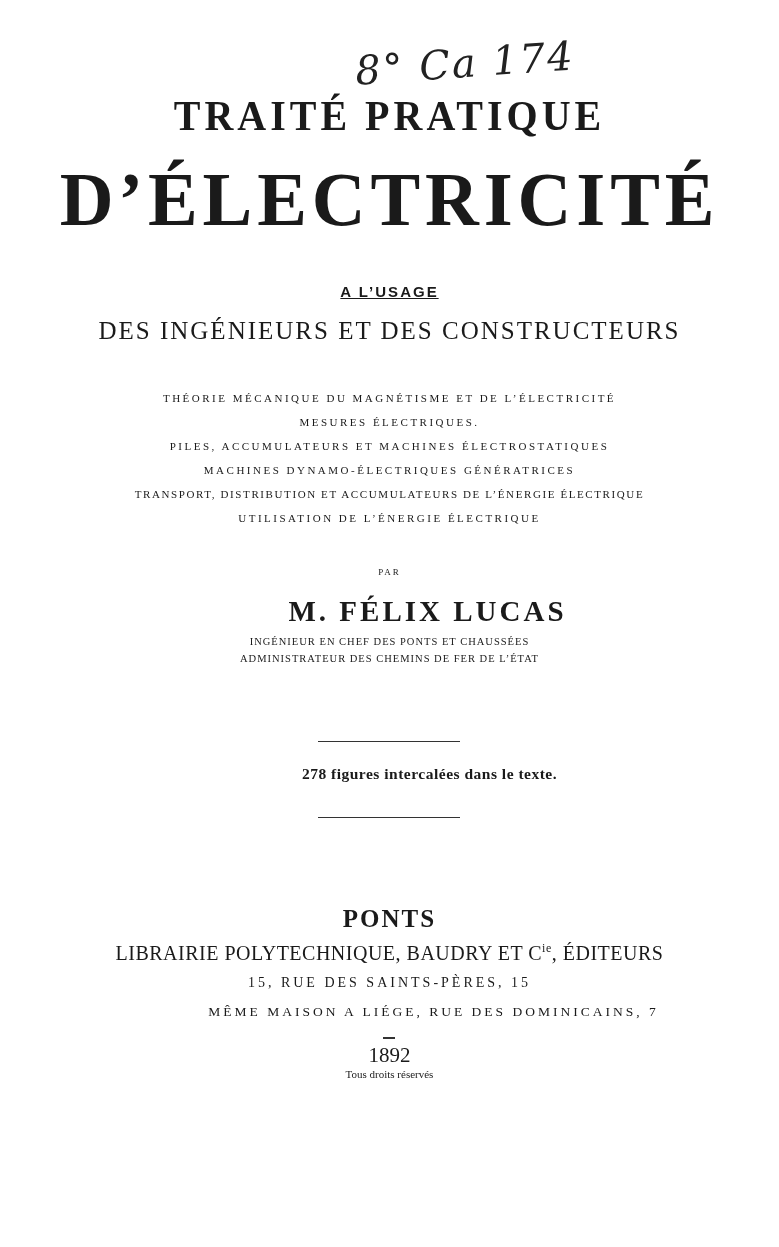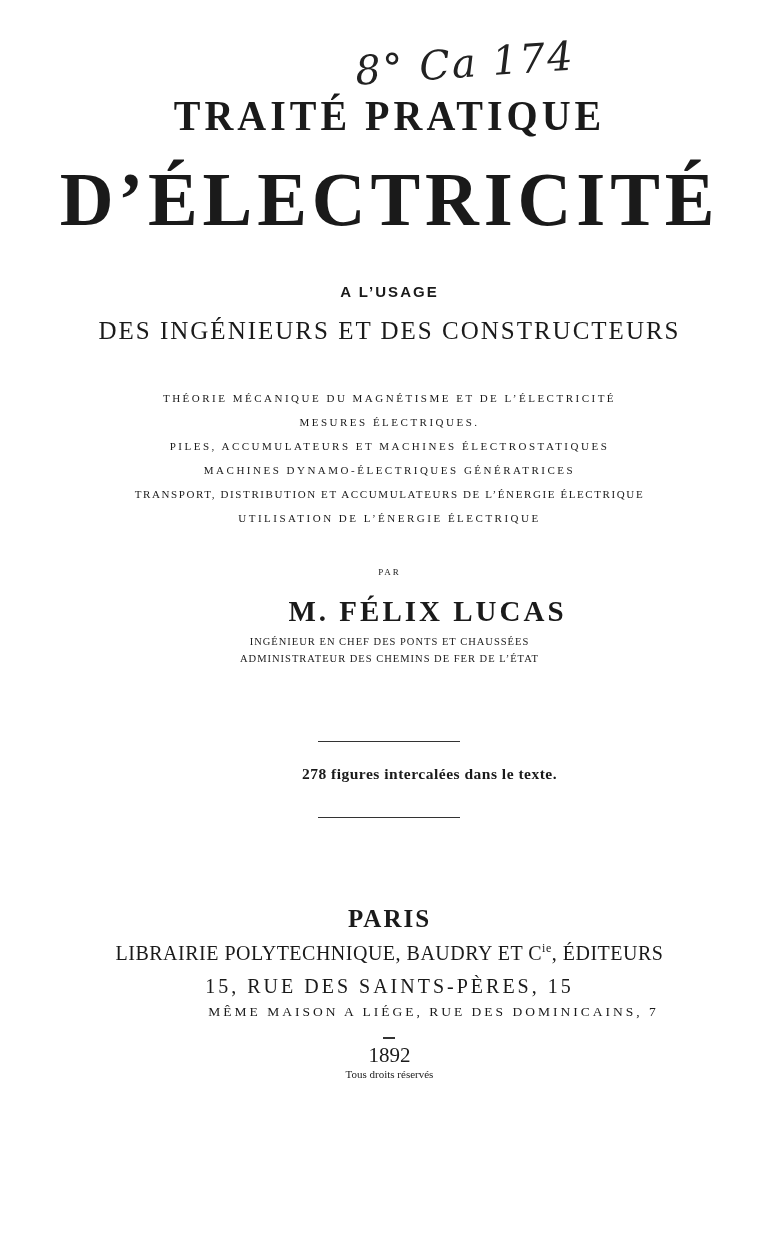--- a/index.html
+++ b/index.html
@@ -1,31 +1,31 @@
 <!DOCTYPE html>
 <html><head>
 <meta charset="utf-8">
 <style>
   html, body { margin: 0; padding: 0; background: #ffffff; }
   body { width: 779px; height: 1247px; position: relative; overflow: hidden; color: #1a1a1a; font-family: "Liberation Serif", serif; }
   .abs { position: absolute; left: 0; width: 779px; text-align: center; white-space: nowrap; }
   .shelfmark { position: absolute; left: 355px; top: 40px; font-family: "DejaVu Serif", serif; font-style: italic; font-size: 40px; color: #222; transform: rotate(-4deg); letter-spacing: 2px; }
   .title1 { top: 92px; font-size: 40px; font-weight: bold; letter-spacing: 4px; transform: scaleY(1.05); }
   .title2 { top: 156px; font-size: 76px; font-weight: bold; letter-spacing: 5px; transform: scaleX(0.98); }
-  .usage { top: 283px; font-family: "Liberation Sans", sans-serif; font-weight: bold; font-size: 15px; letter-spacing: 2px; }
+  .usage { top: 283px; font-family: "Liberation Sans", sans-serif; font-weight: bold; font-size: 15px; letter-spacing: 2px; text-decoration: underline; }
   .audience { top: 317px; font-size: 25px; letter-spacing: 2px; }
   .topics { font-size: 11px; letter-spacing: 2.5px; }
   .par { top: 567px; font-size: 9px; letter-spacing: 2px; }
   .author { top: 595px; font-size: 29px; font-weight: bold; letter-spacing: 3px; padding-left: 38px; }
   .cred { font-size: 10.5px; letter-spacing: 1px; text-align: center; }
   .rule { position: absolute; left: 318px; width: 142px; height: 1px; background: #333; }
   .figures { top: 765px; font-size: 15.5px; font-weight: bold; letter-spacing: 0.5px; margin-left: 40px; }
   .city { top: 905px; font-size: 25px; font-weight: bold; letter-spacing: 2px; }
   .publisher { top: 941px; font-size: 20px; letter-spacing: 0.5px; }
-  .address { top: 975px; font-size: 20px; letter-spacing: 3px; }
+  .address { top: 975px; font-size: 14px; letter-spacing: 3px; }
   .branch { top: 1004px; font-size: 13.5px; letter-spacing: 3px; margin-left: 44px; }
   .dash { position: absolute; left: 383px; top: 1037px; width: 12px; height: 1.5px; background: #333; }
   .year { top: 1043px; font-size: 21px; }
   .rights { top: 1068px; font-size: 11px; }
   sup { font-size: 60%; }
 </style>
 </head>
 <body>
 
 <div>
@@ -44,20 +44,20 @@
 
   <div class="abs par">PAR</div>
   <div class="abs author">M. FÉLIX LUCAS</div>
   <div class="abs cred" style="top:636px">INGÉNIEUR EN CHEF DES PONTS ET CHAUSSÉES</div>
   <div class="abs cred" style="top:653px">ADMINISTRATEUR DES CHEMINS DE FER DE L’ÉTAT</div>
 
   <div class="rule" style="top:741px"></div>
   <div class="abs figures">278 figures intercalées dans le texte.</div>
   <div class="rule" style="top:817px"></div>
 
-  <div class="abs city">PARIS</div>
+  <div class="abs city">PONTS</div>
   <div class="abs publisher"><span>LIBRAIRIE POLYTECHNIQUE, BAUDRY ET C</span><sup>ie</sup><span>, ÉDITEURS</span></div>
   <div class="abs address">15, RUE DES SAINTS-PÈRES, 15</div>
   <div class="abs branch">MÊME MAISON A LIÉGE, RUE DES DOMINICAINS, 7</div>
   <div class="dash"></div>
   <div class="abs year">1892</div>
   <div class="abs rights">Tous droits réservés</div>
 </div>
 
 </body></html>

